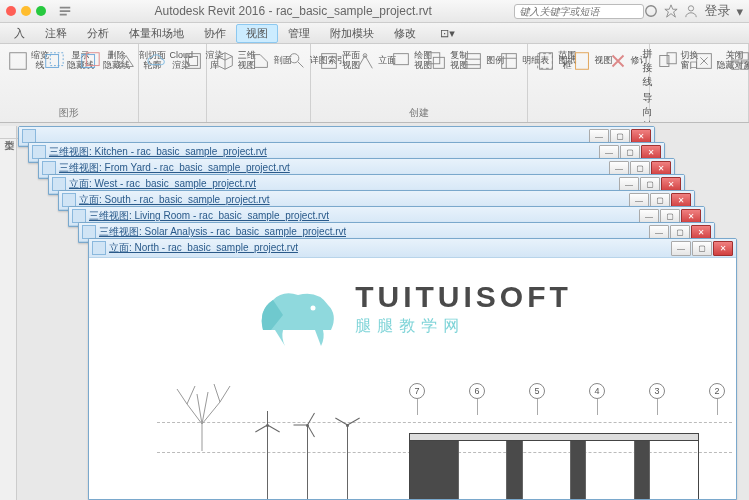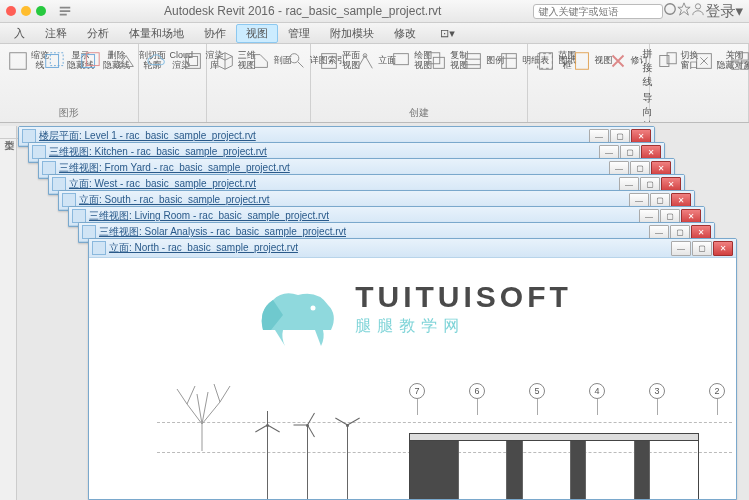--- a/index.html
+++ b/index.html
@@ -1,22 +1,22 @@
 <!DOCTYPE html>
 <html><head>
 <meta charset="utf-8">
 <style>
 html,body{margin:0;padding:0;font-family:"Microsoft YaHei",sans-serif;font-size:11px;background:#e8e8e8;overflow:hidden;width:749px;height:500px}
 .titlebar{height:22px;background:linear-gradient(#f8f8f8,#e8e8e8);display:flex;align-items:center;padding:0 6px;border-bottom:1px solid #ccc}
 .titlebar .mac{display:flex;gap:5px;margin-right:12px}
 .mac span{width:10px;height:10px;border-radius:50%;display:inline-block}
 .mac .r{background:#ff5f56}.mac .y{background:#ffbd2e}.mac .g{background:#27c93f}
 .titlebar .title{flex:1;text-align:center;color:#666;font-size:12px}
-.titlebar .search{width:120px;border:1px solid #bbb;border-radius:3px;font-size:10px;padding:1px 4px;color:#aaa;background:#fff}
-.titlebar .right{display:flex;align-items:flex-start;color:#666;font-size:15px}
+.titlebar .search{width:120px;border:1px solid #bbb;border-radius:3px;font-size:10px;padding:1px 4px;color:#aaa;font-style:italic;background:#fff}
+.titlebar .right{display:flex;gap:6px;align-items:center;color:#666;font-size:13px}
 .menubar{height:20px;background:linear-gradient(#f5f5f5,#e5e5e5);display:flex;align-items:center;padding-left:4px;border-bottom:1px solid #ccc}
 .menubar span{padding:2px 10px;font-size:11px;color:#555;cursor:default}
 .menubar span.active{background:#ccecff;border:1px solid #8cc8f0;border-radius:2px;padding:1px 9px}
 .ribbon{height:78px;background:linear-gradient(#f7f7f7,#ededed);border-bottom:1px solid #bbb;display:flex;align-items:stretch;overflow:hidden}
 .panel{border-right:1px solid #d0d0d0;display:flex;flex-direction:column;padding:2px 4px;min-width:0}
 .panel .icons{flex:1;display:flex;gap:4px;align-items:flex-start}
 .panel .label{text-align:center;font-size:10px;color:#777;padding-top:1px}
 .tool{display:flex;flex-direction:row;align-items:center;gap:1px;padding:2px;min-width:28px;cursor:default}
 .tool .ic{width:24px;height:24px;border:1px solid rgba(0,0,0,0);border-radius:3px;display:flex;align-items:center;justify-content:center}
 .tool .ic svg{width:22px;height:22px}
@@ -333,21 +333,20 @@
 </div>
 
 <div class="side">
   <div class="tab">类型</div>
 </div>
 
 <div class="ws">
   <div class="vw" style="left:0;top:0;right:90px;height:19px">
       <div class="tb">
         <span class="ico"></span>
-        <span class="t">楼层平面: Level 1 - rac_basic_sample_project.rvt</span>
         <div class="ctrls">
           <span>—</span>
           <span>▢</span>
           <span class="x">✕</span>
         </div>
       </div>
     </div>
   <div class="vw" style="left:10px;top:16px;right:80px;height:19px">
       <div class="tb">
         <span class="ico"></span>

